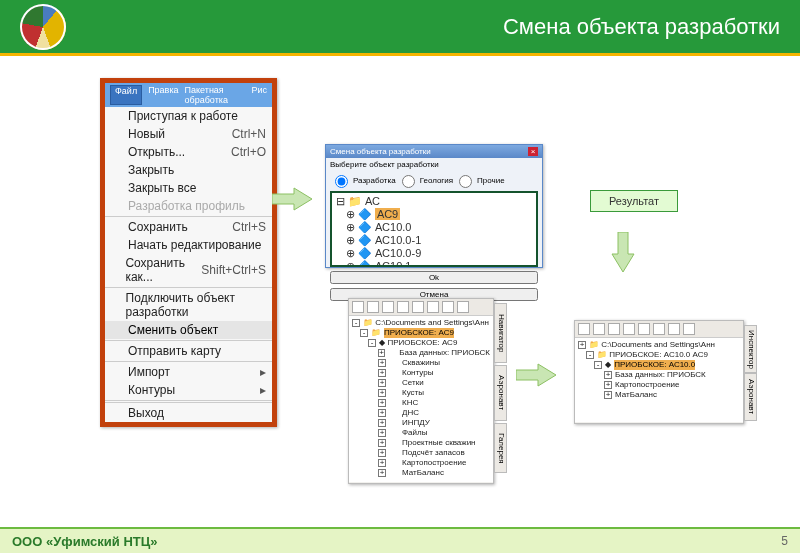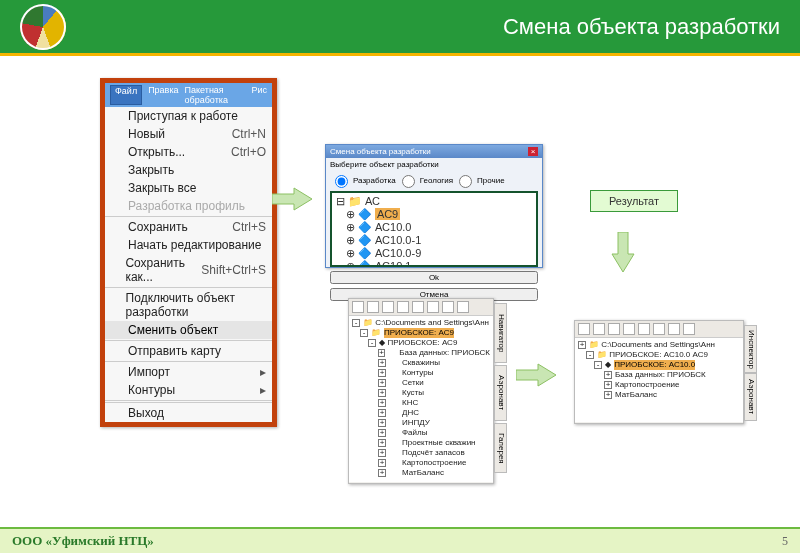--- a/index.html
+++ b/index.html
@@ -28,21 +28,20 @@
     border-radius: 50%;
     background: conic-gradient(#4a7cbf 0 40deg,#e2b400 40deg 160deg,#f0e0a0 160deg 200deg,#c03030 200deg 280deg,#307830 280deg 360deg);
     box-shadow: 0 0 0 2px #fff inset;
   }
   .title { color:#fff; font-size:22px; font-weight:400; }
   .footer {
     position:absolute; bottom:0; left:0; right:0; height:26px;
     background:#e5f4c5; display:flex; align-items:center; justify-content:space-between;
     padding:0 12px; font-size:13px; color:#2a7a2a; font-weight:bold;
     border-top:2px solid #6cbb3f;
-    font-family:Liberation Serif, serif;
   }
   .page-num { color:#666; font-weight:normal; font-size:12px; }
 
   
   .menu-panel {
     position:absolute; top:78px; left:100px; width:177px;
     border:5px solid #c2410c; background:#f7f7f7;
     box-shadow:1px 1px 3px rgba(0,0,0,.3);
   }
   .menu-panel .topbar {

